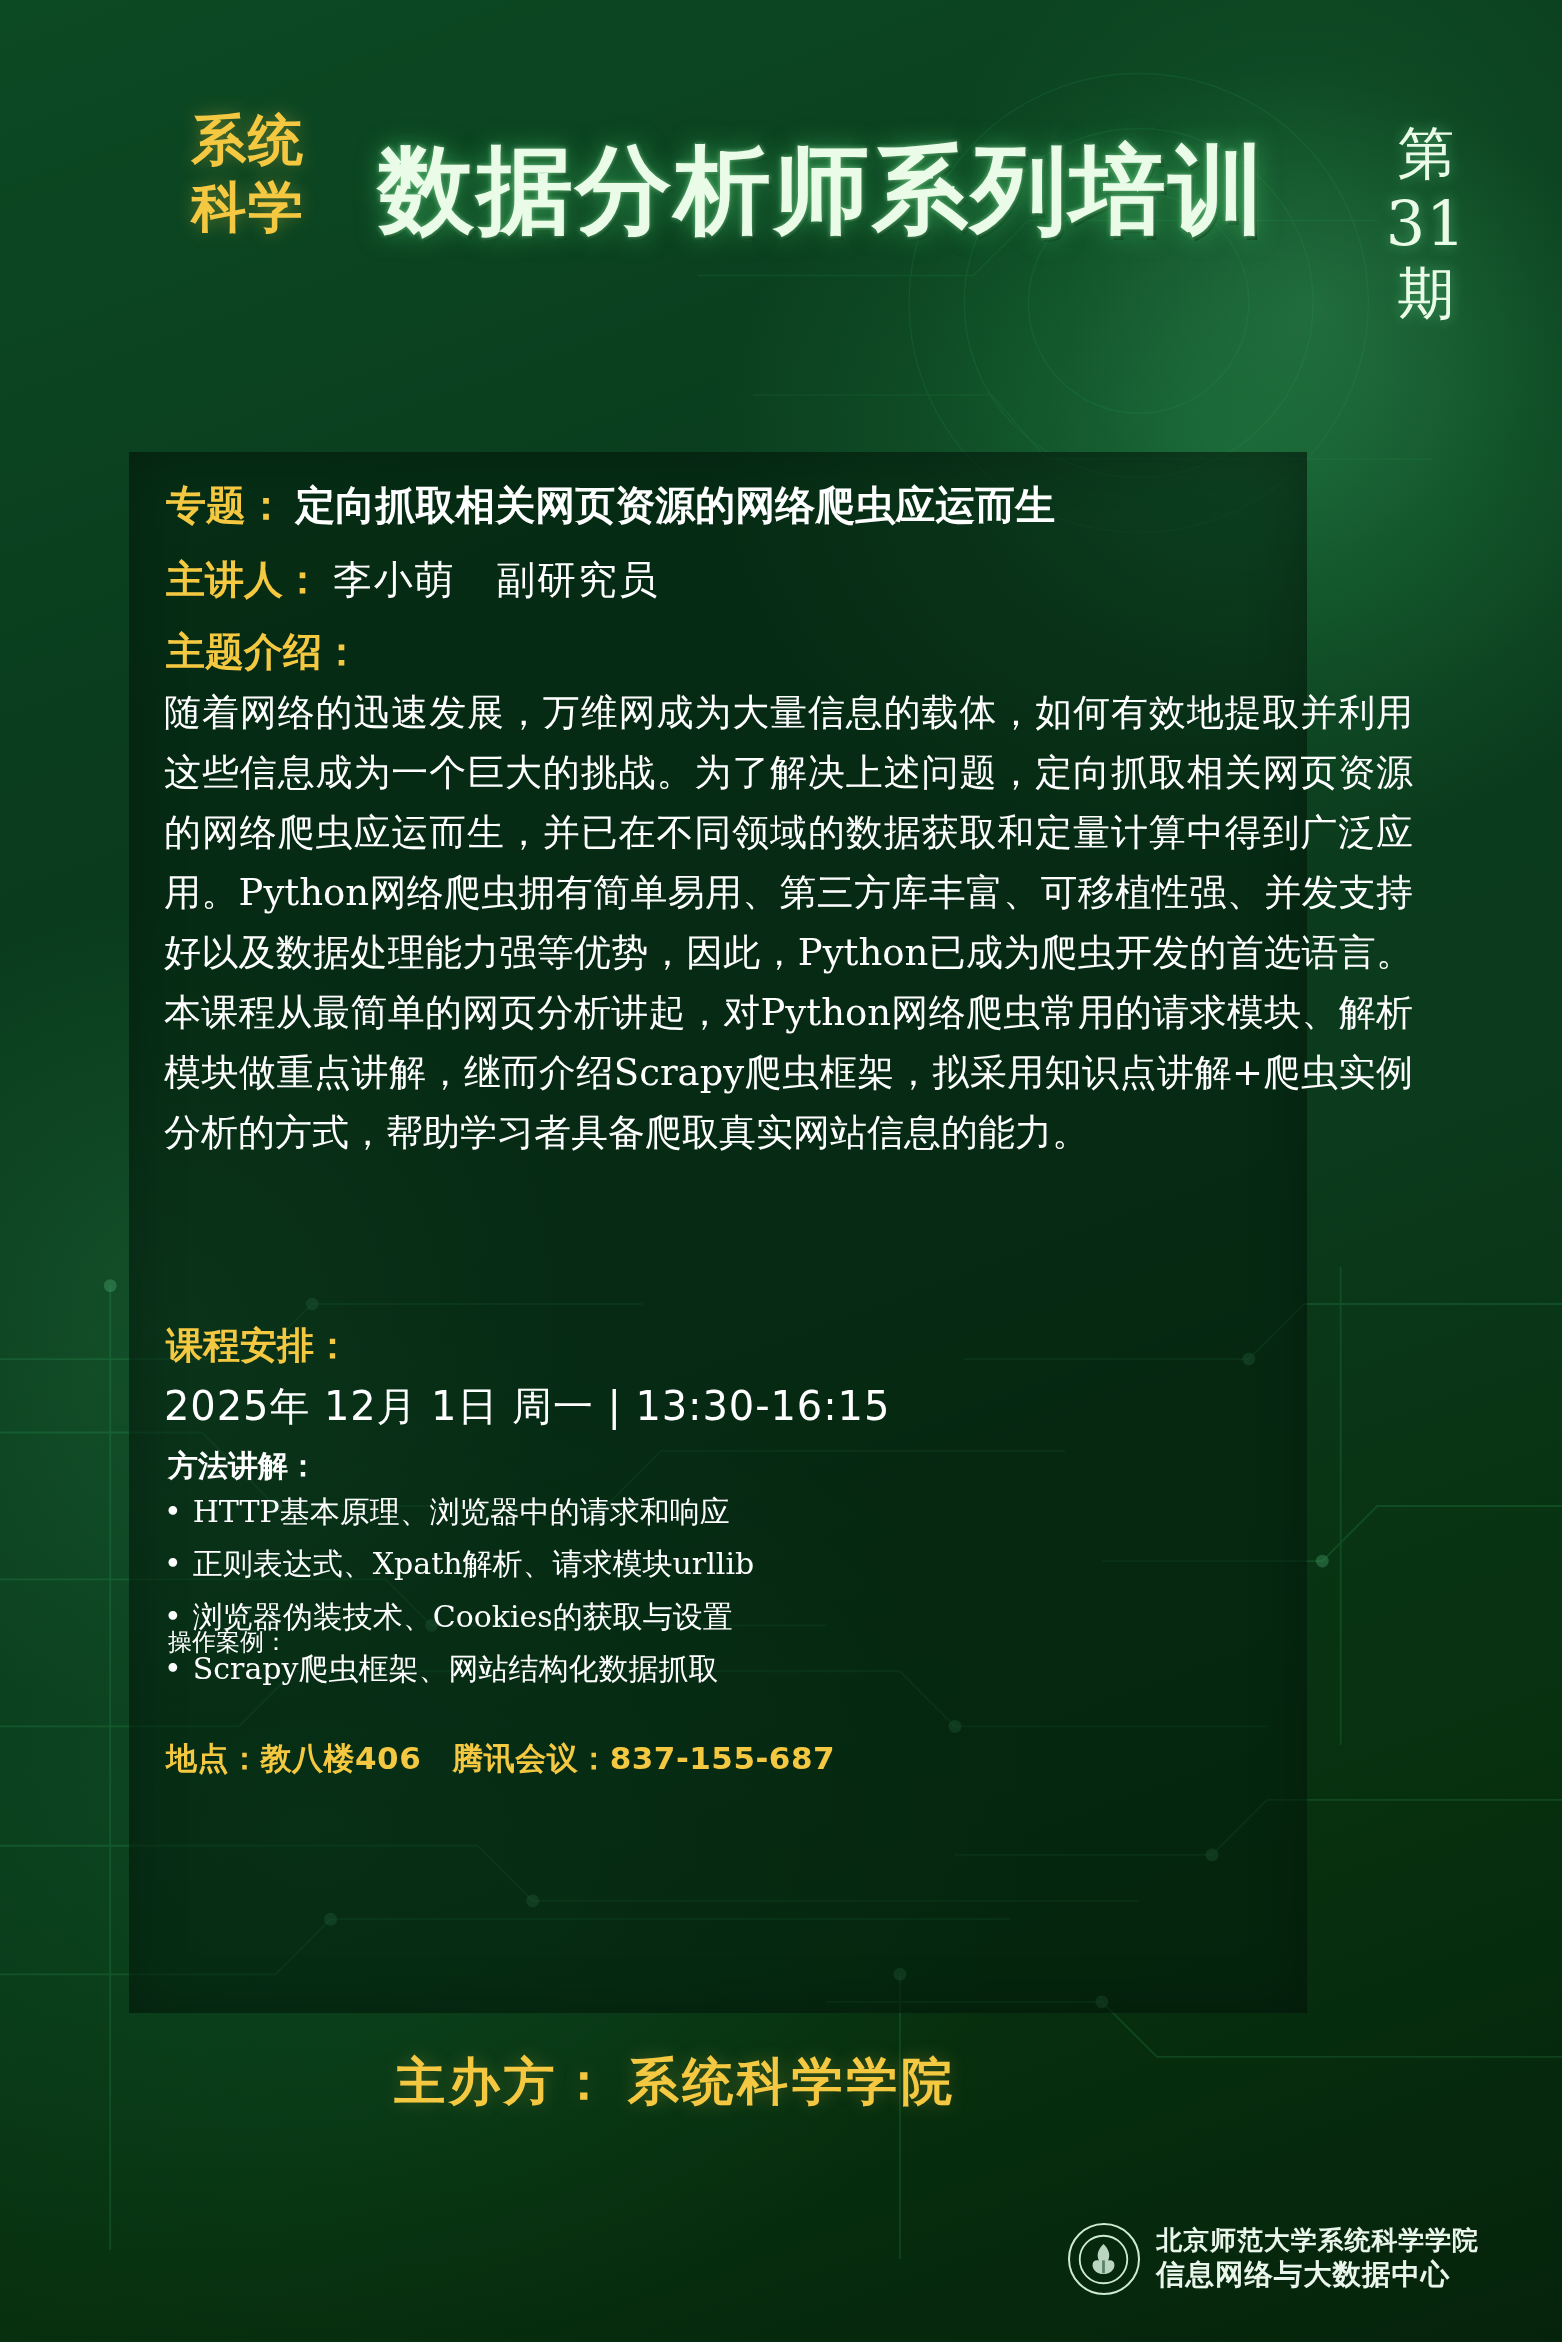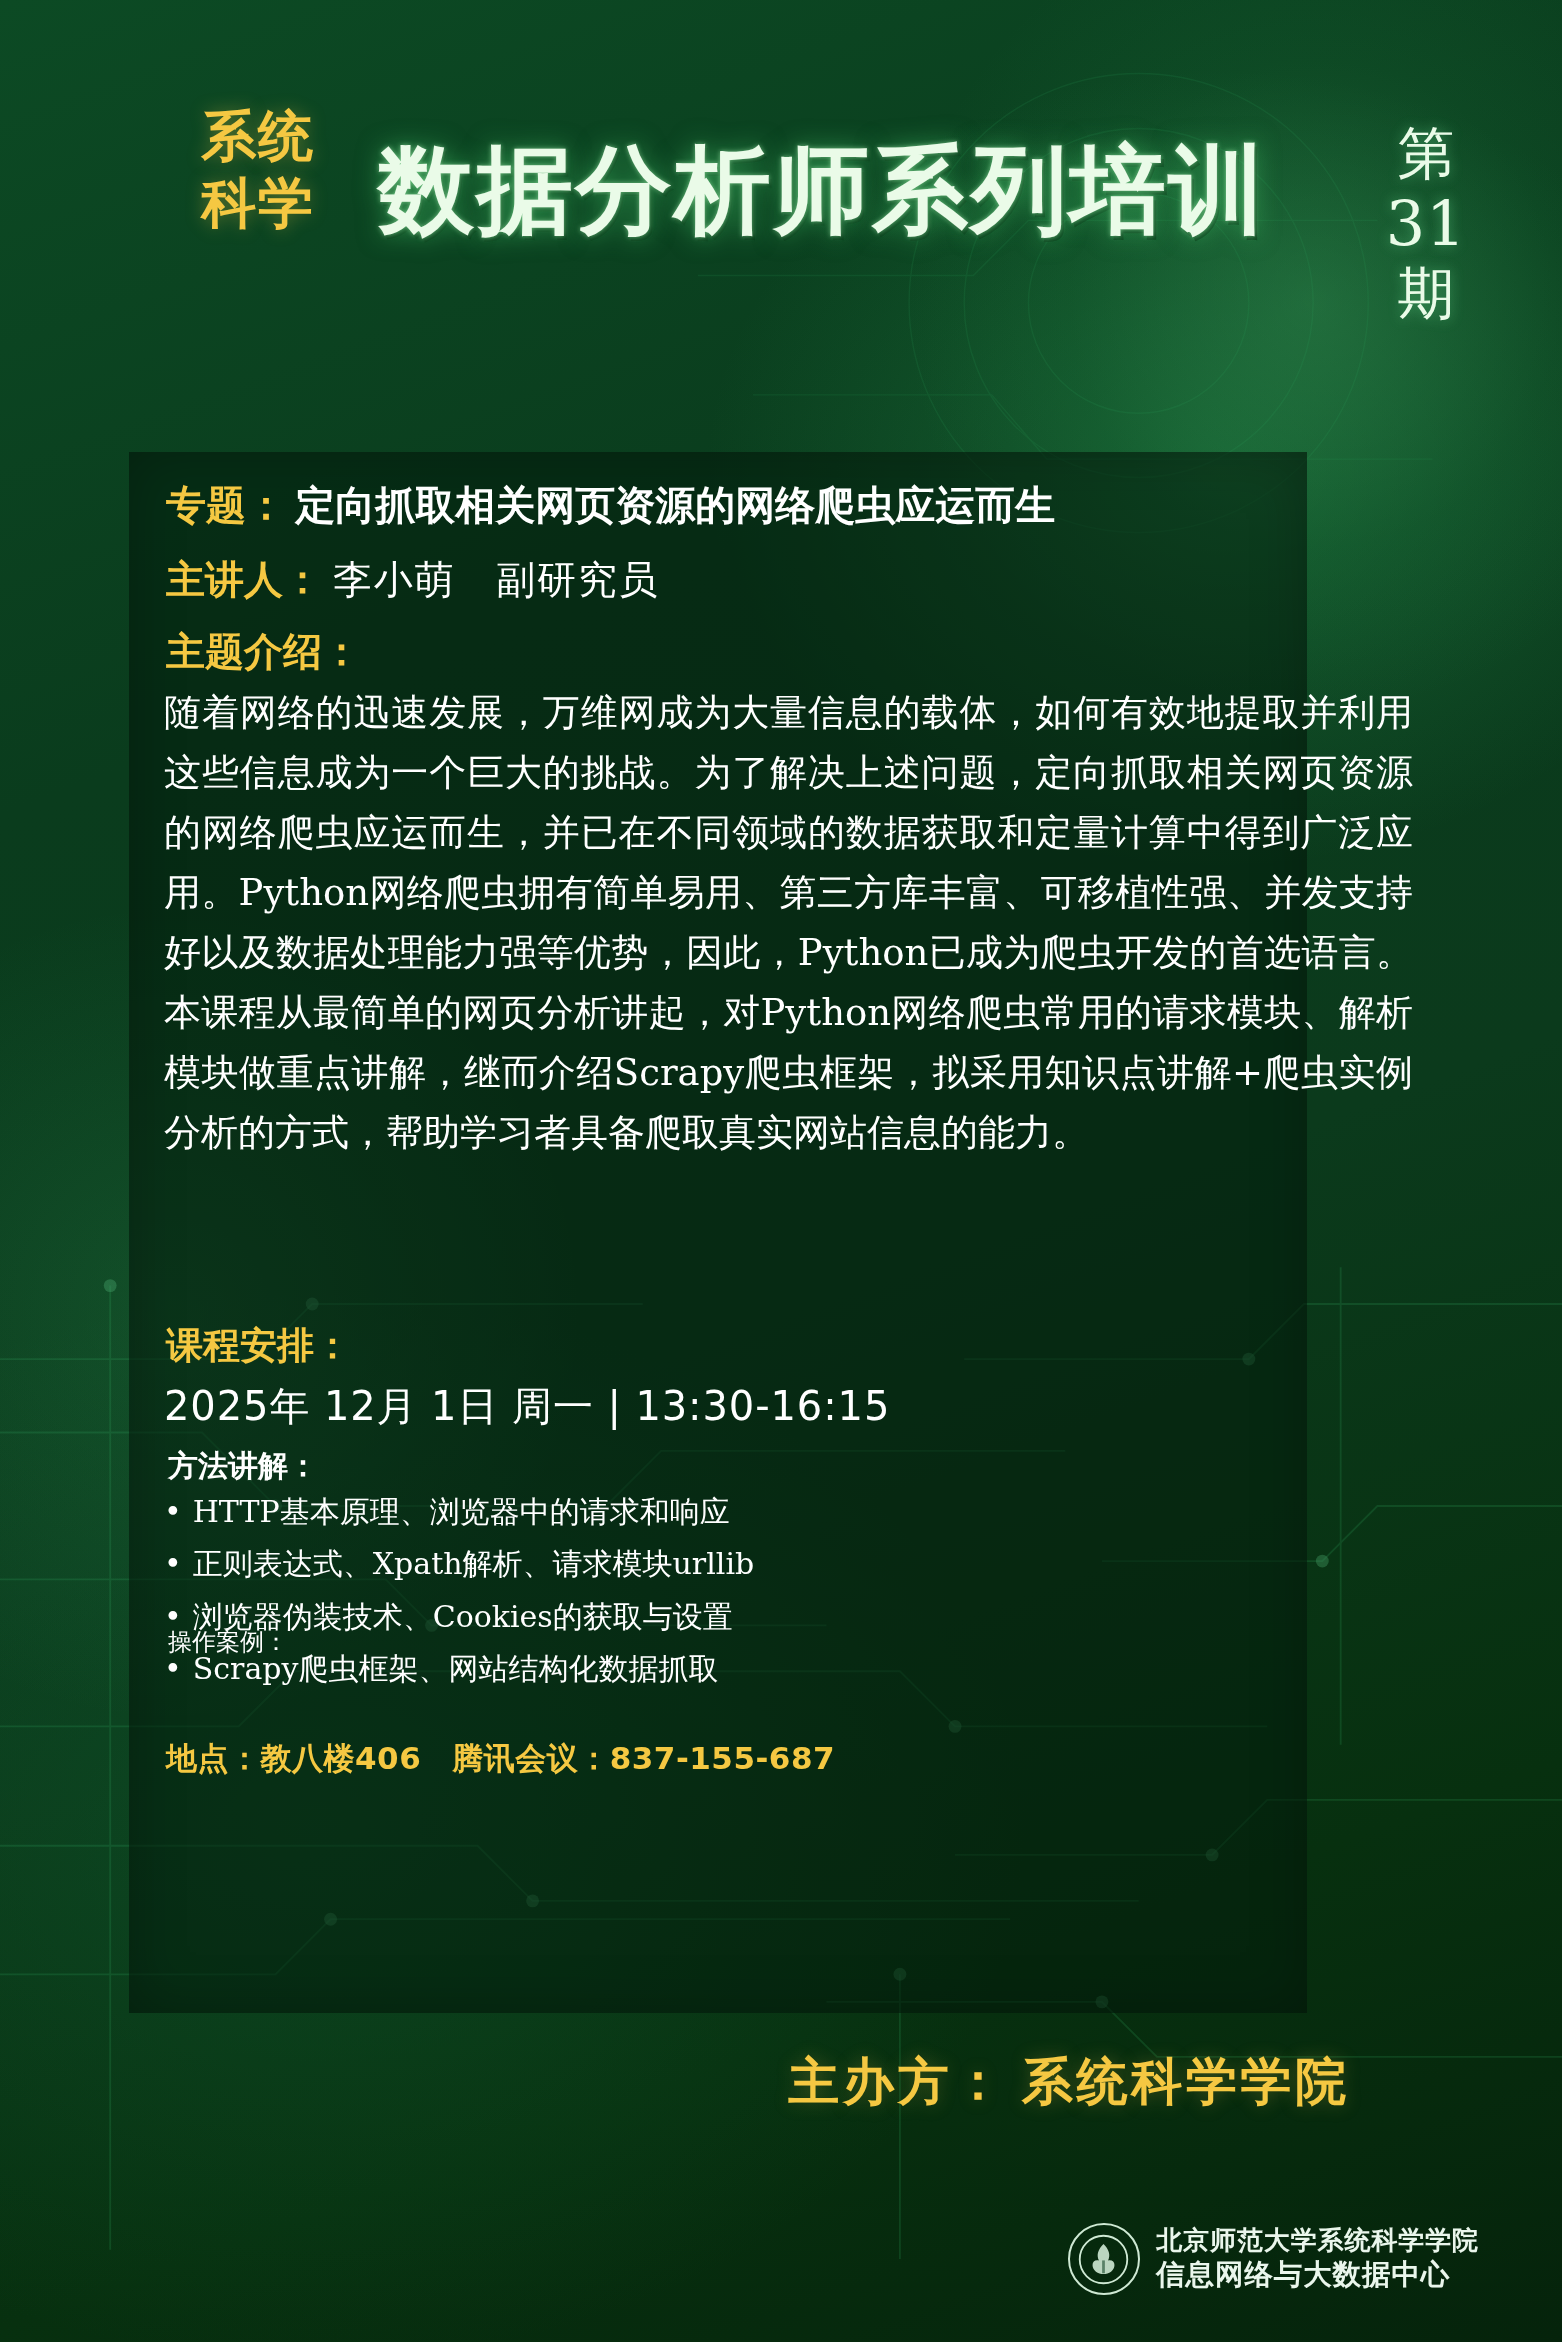--- a/index.html
+++ b/index.html
@@ -51,25 +51,25 @@
   
   .header {
     position: absolute;
     left: 0;
     top: 87px;
     width: 1562px;
     height: 230px;
   }
   .sysci {
     position: absolute;
-    left: 148px;
+    left: 138px;
     top: 20px;
     width: 220px;
     color: #f5c842;
-    font-family: Liberation Mono, monospace;
+    font-family: Liberation Sans, sans-serif;
     font-weight: bold;
     font-size: 55px;
     line-height: 1.22;
     letter-spacing: 1.8px;
     text-align: center;
     text-shadow: 0 0 16.5px rgba(245,200,66,0.35);
   }
   .sysci div { white-space: nowrap; }
   .main-title {
     position: absolute;
@@ -225,21 +225,21 @@
     letter-spacing: 0.5px;
   }
   .venue .gap { display: inline-block; width: 31px; }
 
   
   .organizer {
     position: absolute;
     left: 0;
     top: 2048px;
     width: 1350px;
-    text-align: right;
+    text-align: center;
     color: #f5c842;
     font-family: "DejaVu Sans", sans-serif;
     font-weight: bold;
     font-size: 51px;
     letter-spacing: 3.7px;
     text-shadow: 0 0 18.4px rgba(245,200,66,0.25);
   }
   .organizer .val { margin-left: 14.7px; }
 
   

